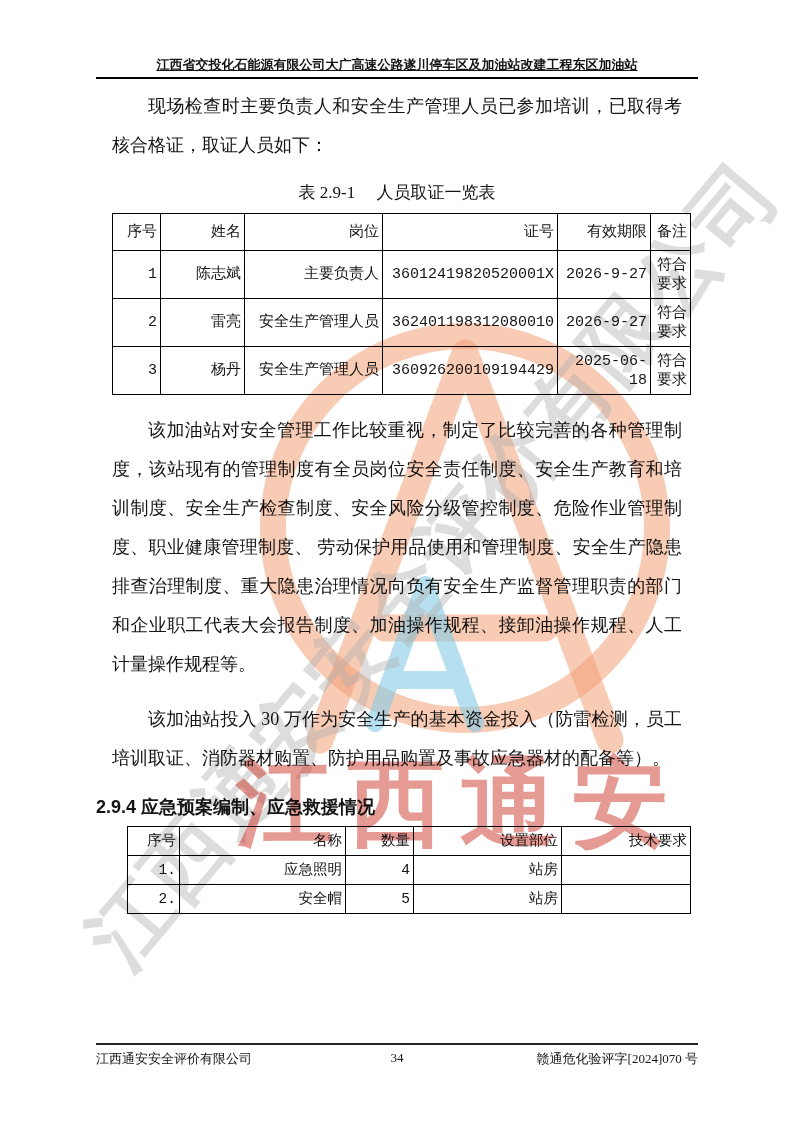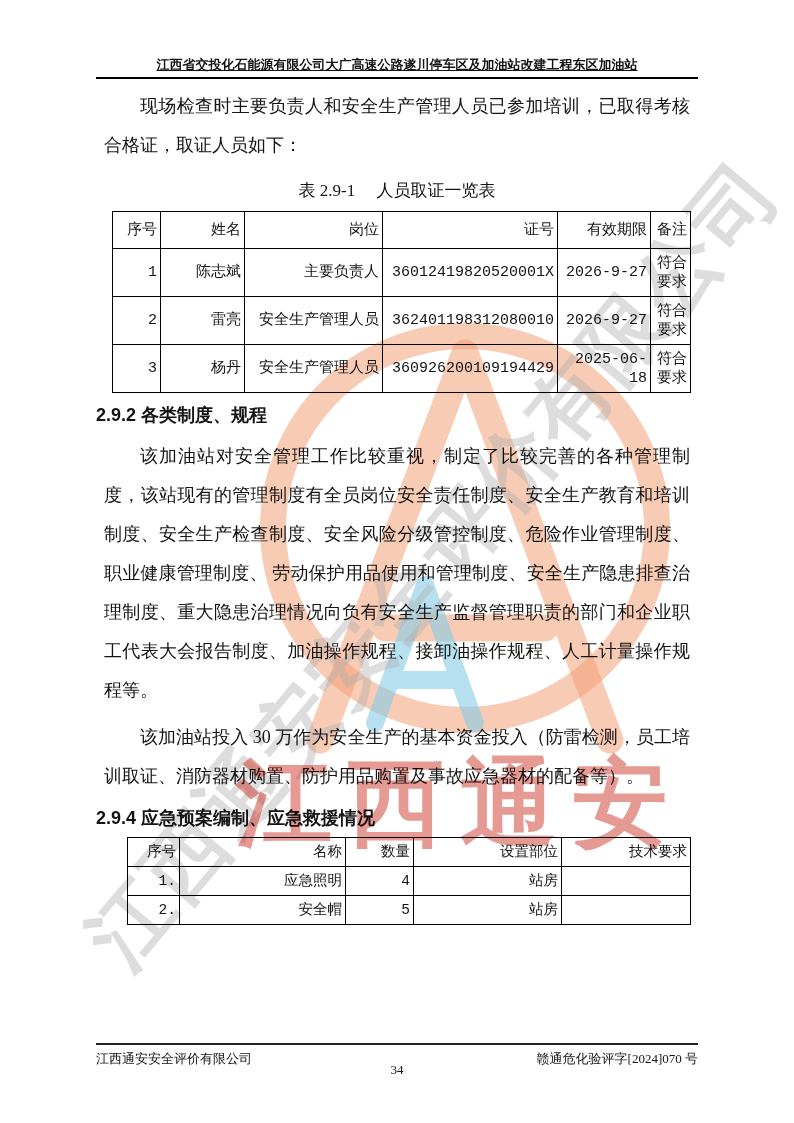--- a/index.html
+++ b/index.html
@@ -11,21 +11,21 @@
 
   .page-header {
     padding-top:56px; text-align:center; font-weight:bold;
     font-size:13px; line-height:17px; border-bottom:2px solid #000;
     padding-bottom:4px;
     text-decoration:underline;
   }
 
   .body-par {
     font-size:18px; line-height:39px; text-align:justify;
-    text-indent:2em; margin:8px;
+    text-indent:2em; margin:16px;
   }
   .intro { margin-top:8px; }
 
   .table-title { text-align:center; font-size:17px; margin:14px 0 9px 0; }
 
   table { border-collapse:collapse; table-layout:fixed; text-align:right;font-family:Liberation Mono, monospace; }
   th, td { border:1.5px solid #000; font-weight:normal; padding:1px 3px; }
 
   .t1 { width:578px; margin-left:16px; font-size:15px; line-height:19px; }
   .t1 thead th { height:34px; }
@@ -39,21 +39,21 @@
     font-family:"Liberation Sans", sans-serif; font-size:18px;
     font-weight:bold; margin:9px 0 5px 0; line-height:27px;
   }
 
   .page-footer {
     position:absolute; left:96px; right:96px; top:1043px;
     border-top:2px solid #222; padding-top:5px;
     font-size:13px; display:flex; justify-content:space-between;
   }
   .footer-page-number {
-    position:absolute; left:50%; transform:translateX(-50%); top:17px;
+    position:absolute; left:50%; transform:translateX(-50%); top:5px;
   }
 
   
   .watermark-layer {
     position:absolute; inset:0; z-index:5; pointer-events:none;
     mix-blend-mode:multiply;
   }
   .wm-diag {
     position:absolute; left:64px; top:920px; transform-origin:0 0;
     transform:rotate(-50deg); white-space:nowrap;
@@ -122,21 +122,20 @@
           <td>3</td>
           <td>杨丹</td>
           <td>安全生产管理人员</td>
           <td>360926200109194429</td>
           <td>2025-06-18</td>
           <td>符合要求</td>
         </tr>
       </tbody>
     </table>
 
-    <div class="section-heading">2.9.2 各类制度、规程</div>
     <p class="body-par">该加油站对安全管理工作比较重视，制定了比较完善的各种管理制度，该站现有的管理制度有全员岗位安全责任制度、安全生产教育和培训制度、安全生产检查制度、安全风险分级管控制度、危险作业管理制度、职业健康管理制度、 劳动保护用品使用和管理制度、安全生产隐患排查治理制度、重大隐患治理情况向负有安全生产监督管理职责的部门和企业职工代表大会报告制度、加油操作规程、接卸油操作规程、人工计量操作规程等。</p>
 
     <p class="body-par">该加油站投入 30 万作为安全生产的基本资金投入（防雷检测，员工培训取证、消防器材购置、防护用品购置及事故应急器材的配备等）。</p>
 
     <div class="section-heading">2.9.4 应急预案编制、应急救援情况</div>
 
 
     <table class="t2">
       <colgroup>
         <col style="width:52px">

